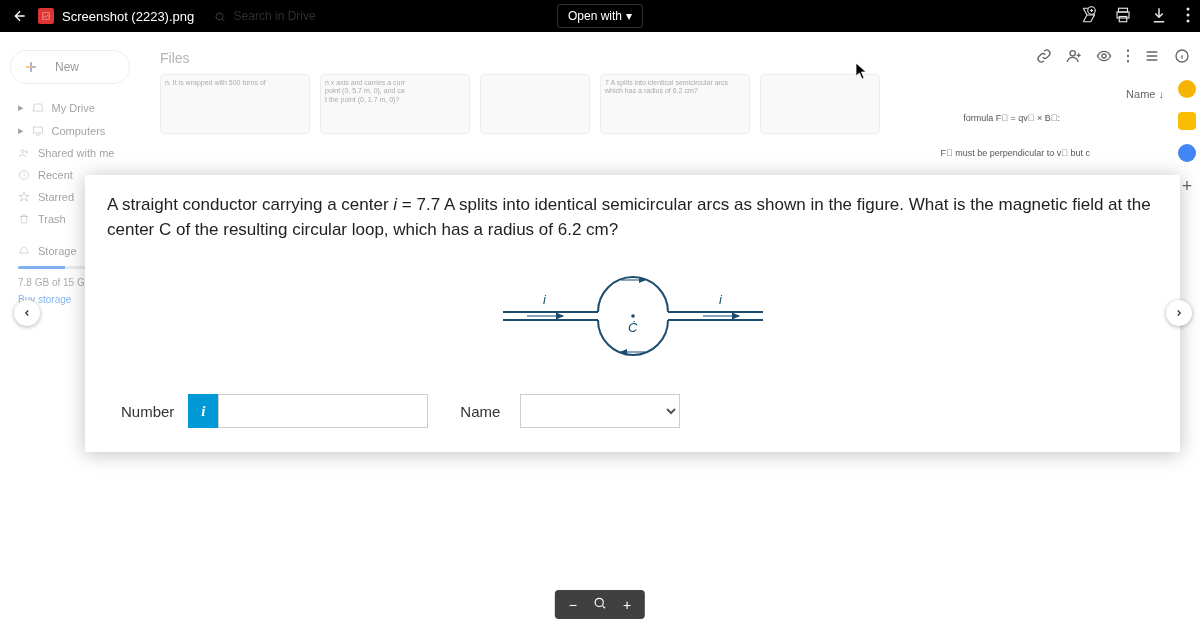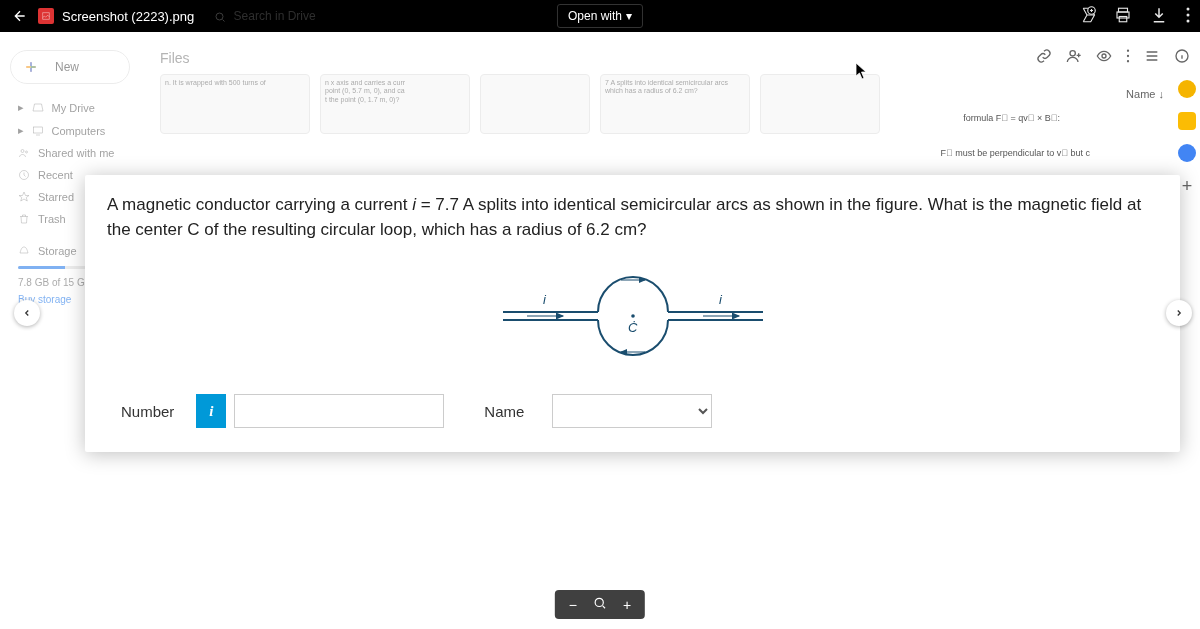--- a/index.html
+++ b/index.html
@@ -21,21 +21,21 @@
 .files-label{font-size:14px;color:#777;margin-bottom:8px}
 .thumbnails{display:flex;gap:10px}
 .thumb{width:150px;height:60px;background:#f5f5f5;border:1px solid #ddd;border-radius:4px;font-size:8px;color:#555;padding:4px;overflow:hidden}
 .right-icons{position:absolute;right:10px;top:48px;display:flex;gap:14px;color:#666;font-size:14px;align-items:center}
 .right-side-icons{position:absolute;right:4px;top:80px;display:flex;flex-direction:column;gap:14px;align-items:center}
 .rcircle{width:18px;height:18px;border-radius:50%}
 .overlay{position:absolute;top:175px;left:85px;right:20px;background:#fff;box-shadow:0 2px 20px rgba(0,0,0,.25);padding:18px 22px 24px 22px;z-index:10;border-radius:2px}
 .question{font-size:17px;color:#222;line-height:1.45;margin-bottom:14px}
 .question i{font-style:italic}
 .figure{display:flex;justify-content:center;margin:8px 0 18px 0}
-.answer-row{display:flex;align-items:center;gap:8px;margin-top:18px}
+.answer-row{display:flex;align-items:center;gap:0;margin-top:18px}
 .answer-label{font-size:15px;color:#333;padding:8px 14px}
 .info-btn{width:30px;height:34px;background:#0099d8;color:#fff;display:flex;align-items:center;justify-content:center;font-family:Georgia,serif;font-weight:bold;font-style:italic;font-size:15px}
 .num-input{width:210px;height:34px;border:1px solid #ccc;padding:0 8px;font-size:13px}
 .units-label{font-size:15px;color:#333;padding:8px 20px 8px 32px}
 .units-select{width:160px;height:34px;border:1px solid #ccc;background:#fff;padding:0 8px;font-size:13px;color:#555}
 .nav-chev{position:absolute;top:300px;width:26px;height:26px;background:#fff;border-radius:50%;box-shadow:0 1px 4px rgba(0,0,0,.3);display:flex;align-items:center;justify-content:center;font-size:14px;color:#333;z-index:20}
 .nav-left{left:14px}
 .nav-right{right:8px}
 .zoom-bar{position:absolute;bottom:10px;left:50%;transform:translateX(-50%);background:rgba(0,0,0,.75);border-radius:4px;padding:6px 14px;display:flex;gap:16px;color:#fff;font-size:14px;align-items:center;z-index:5}
 .cursor{position:absolute;top:62px;left:855px;z-index:30;font-size:14px;color:#000}
@@ -221,21 +221,21 @@
 
 <div class="right-side-icons">
   <div class="rcircle" style="background:#f5b400"></div>
   <div class="rcircle" style="background:#fbbc04;border-radius:4px"></div>
   <div class="rcircle" style="background:#4285f4"></div>
   <div style="color:#666;font-size:18px">+</div>
 </div>
 
 <div class="overlay">
   <p class="question">
-    <span>A magnetic conductor carrying a current </span><i>i</i><span> = 7.7 A splits into identical semicircular arcs as shown in the figure. What is the magnetic field at the center C of the resulting circular loop, which has a radius of 6.2 cm?</span>
+    <span>A straight conductor carrying a center </span><i>i</i><span> = 7.7 A splits into identical semicircular arcs as shown in the figure. What is the magnetic field at the center C of the resulting circular loop, which has a radius of 6.2 cm?</span>
   </p>
   <div class="figure">
     <svg width="420" height="120" viewBox="0 0 420 120">
       <defs>
         <marker id="ah" markerWidth="8" markerHeight="8" refX="6" refY="3" orient="auto">
             <path d="M0,0 L7,3 L0,6 z" fill="#1a4d6e"></path>
           </marker>
       </defs>
       <line x1="80" y1="56" x2="175" y2="56" stroke="#1a4d6e" stroke-width="2"></line>
       <line x1="80" y1="64" x2="175" y2="64" stroke="#1a4d6e" stroke-width="2"></line>

